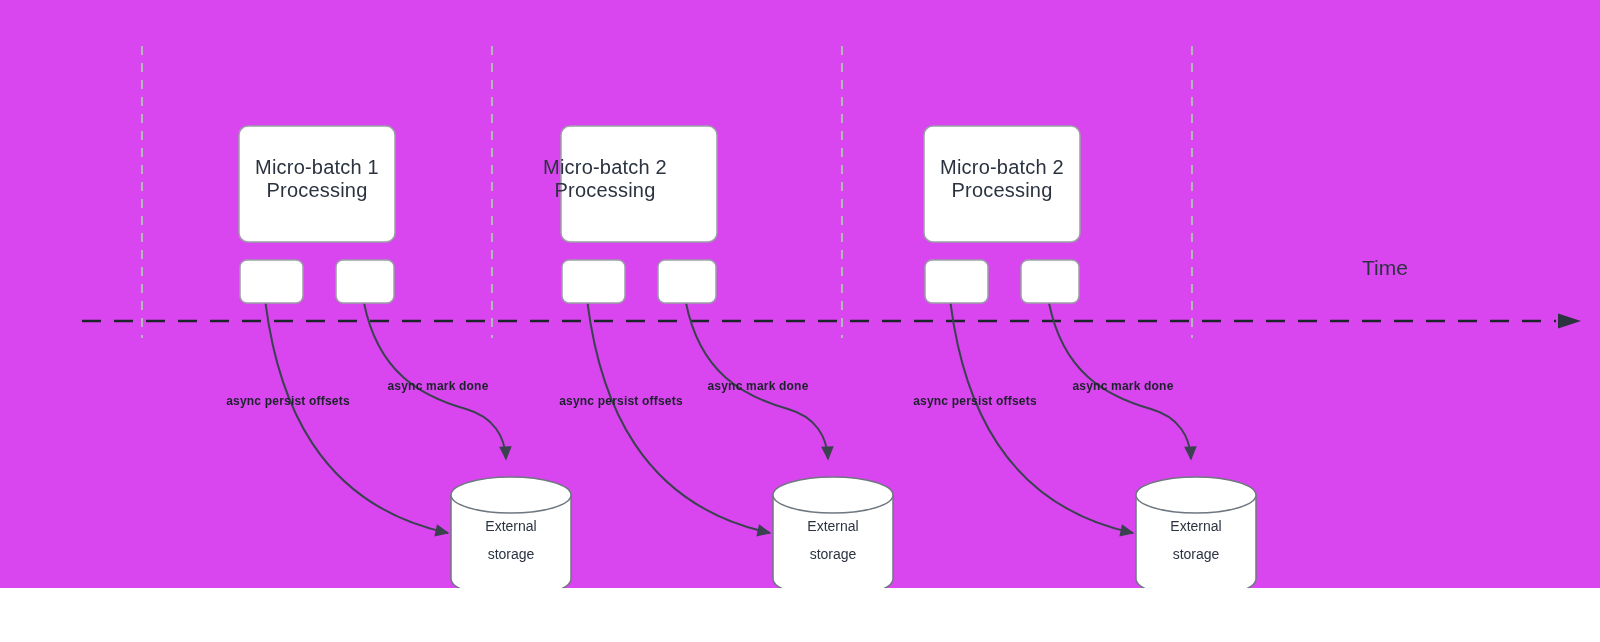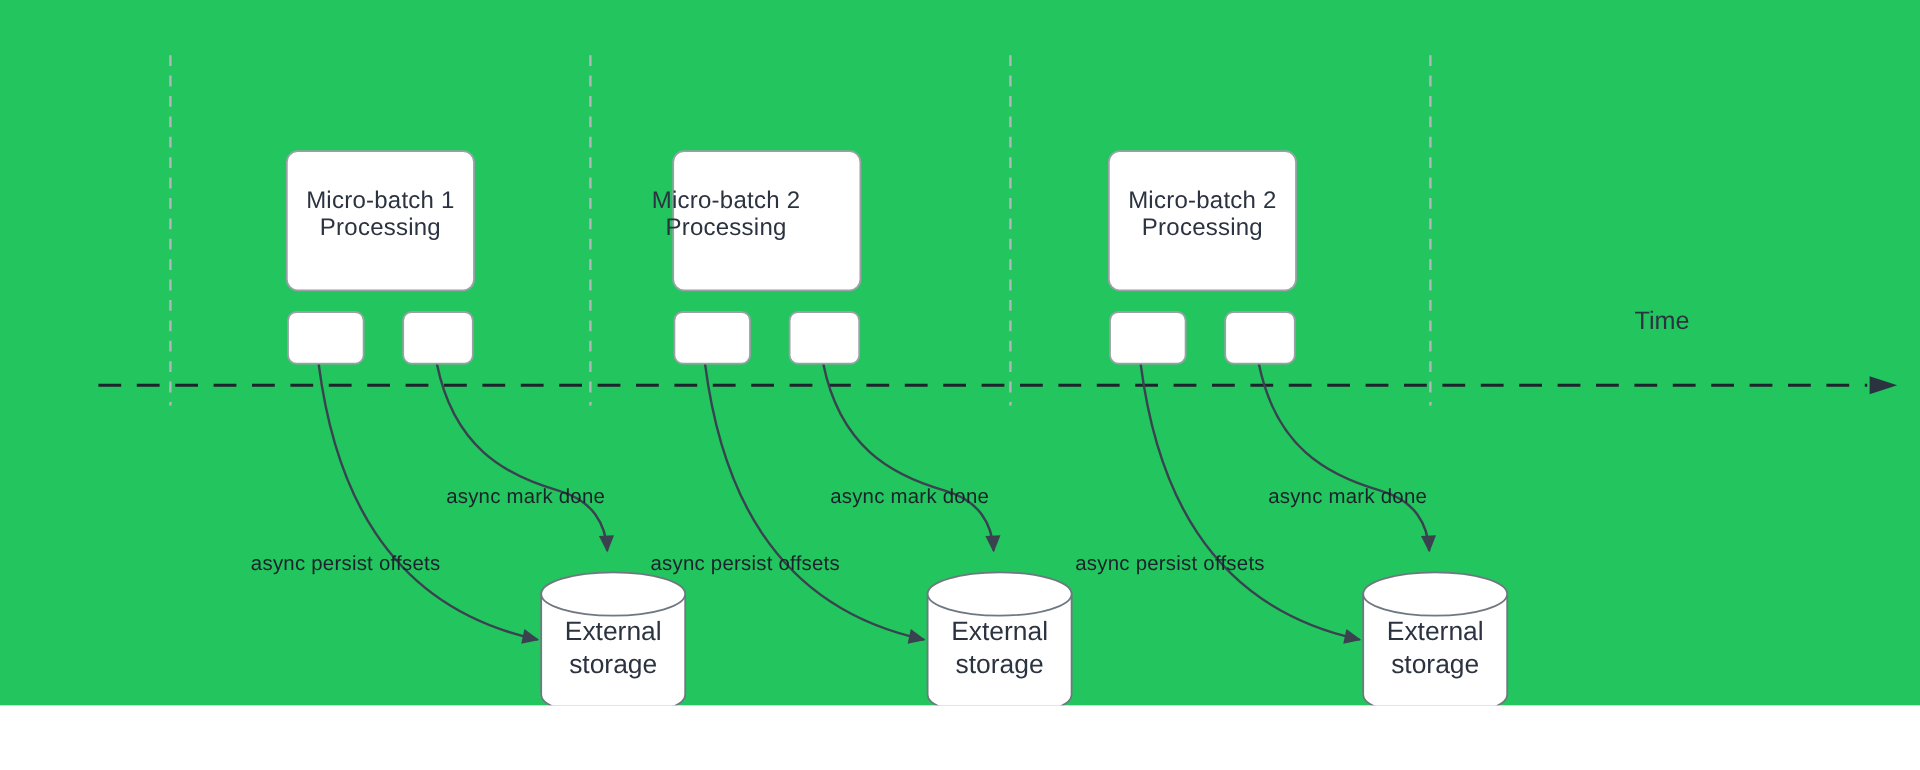--- a/index.html
+++ b/index.html
@@ -1,56 +1,55 @@
 <!DOCTYPE html>
 <html><head>
 <meta charset="utf-8">
 <style>
   html, body { margin: 0; padding: 0; background: #ffffff; }
   .canvas {
     position: relative;
     width: 1600px;
     height: 588px;
-    background: #22c55e;
+    background: #d946ef;
     font-family: "Liberation Sans", sans-serif;
     overflow: hidden;
   }
   .canvas svg { position: absolute; left: 0; top: 0; }
   .box-title {
     position: absolute;
     top: 156px;
     transform: translateX(-50%);
     text-align: center;
     font-size: 20px;
     line-height: 23px;
     color: #2b3340;
     letter-spacing: 0.2px;
     white-space: nowrap;
   }
   .cyl-label {
     position: absolute;
     top: 512px;
     transform: translateX(-50%);
     text-align: center;
-    font-size: 22px;
+    font-size: 14px;
     line-height: 28px;
     color: #2b3340;
     white-space: nowrap;
   }
   .arrow-label {
     position: absolute;
     transform: translateX(-50%);
-    font-size: 17px;
-    font-weight: normal;
+    font-size: 12px;
+    font-weight: bold;
     color: #1c222b;
     letter-spacing: 0.2px;
     white-space: nowrap;
-    margin-top: 25px;
   }
-  .persist-label { top: 435px; }
+  .persist-label { top: 394px; }
   .mark-label   { top: 379px; }
   .time-label {
     position: absolute;
     left: 1385px;
     top: 256px;
     transform: translateX(-50%);
     font-size: 21px;
     color: #2b3340;
     white-space: nowrap;
     text-align: right;

